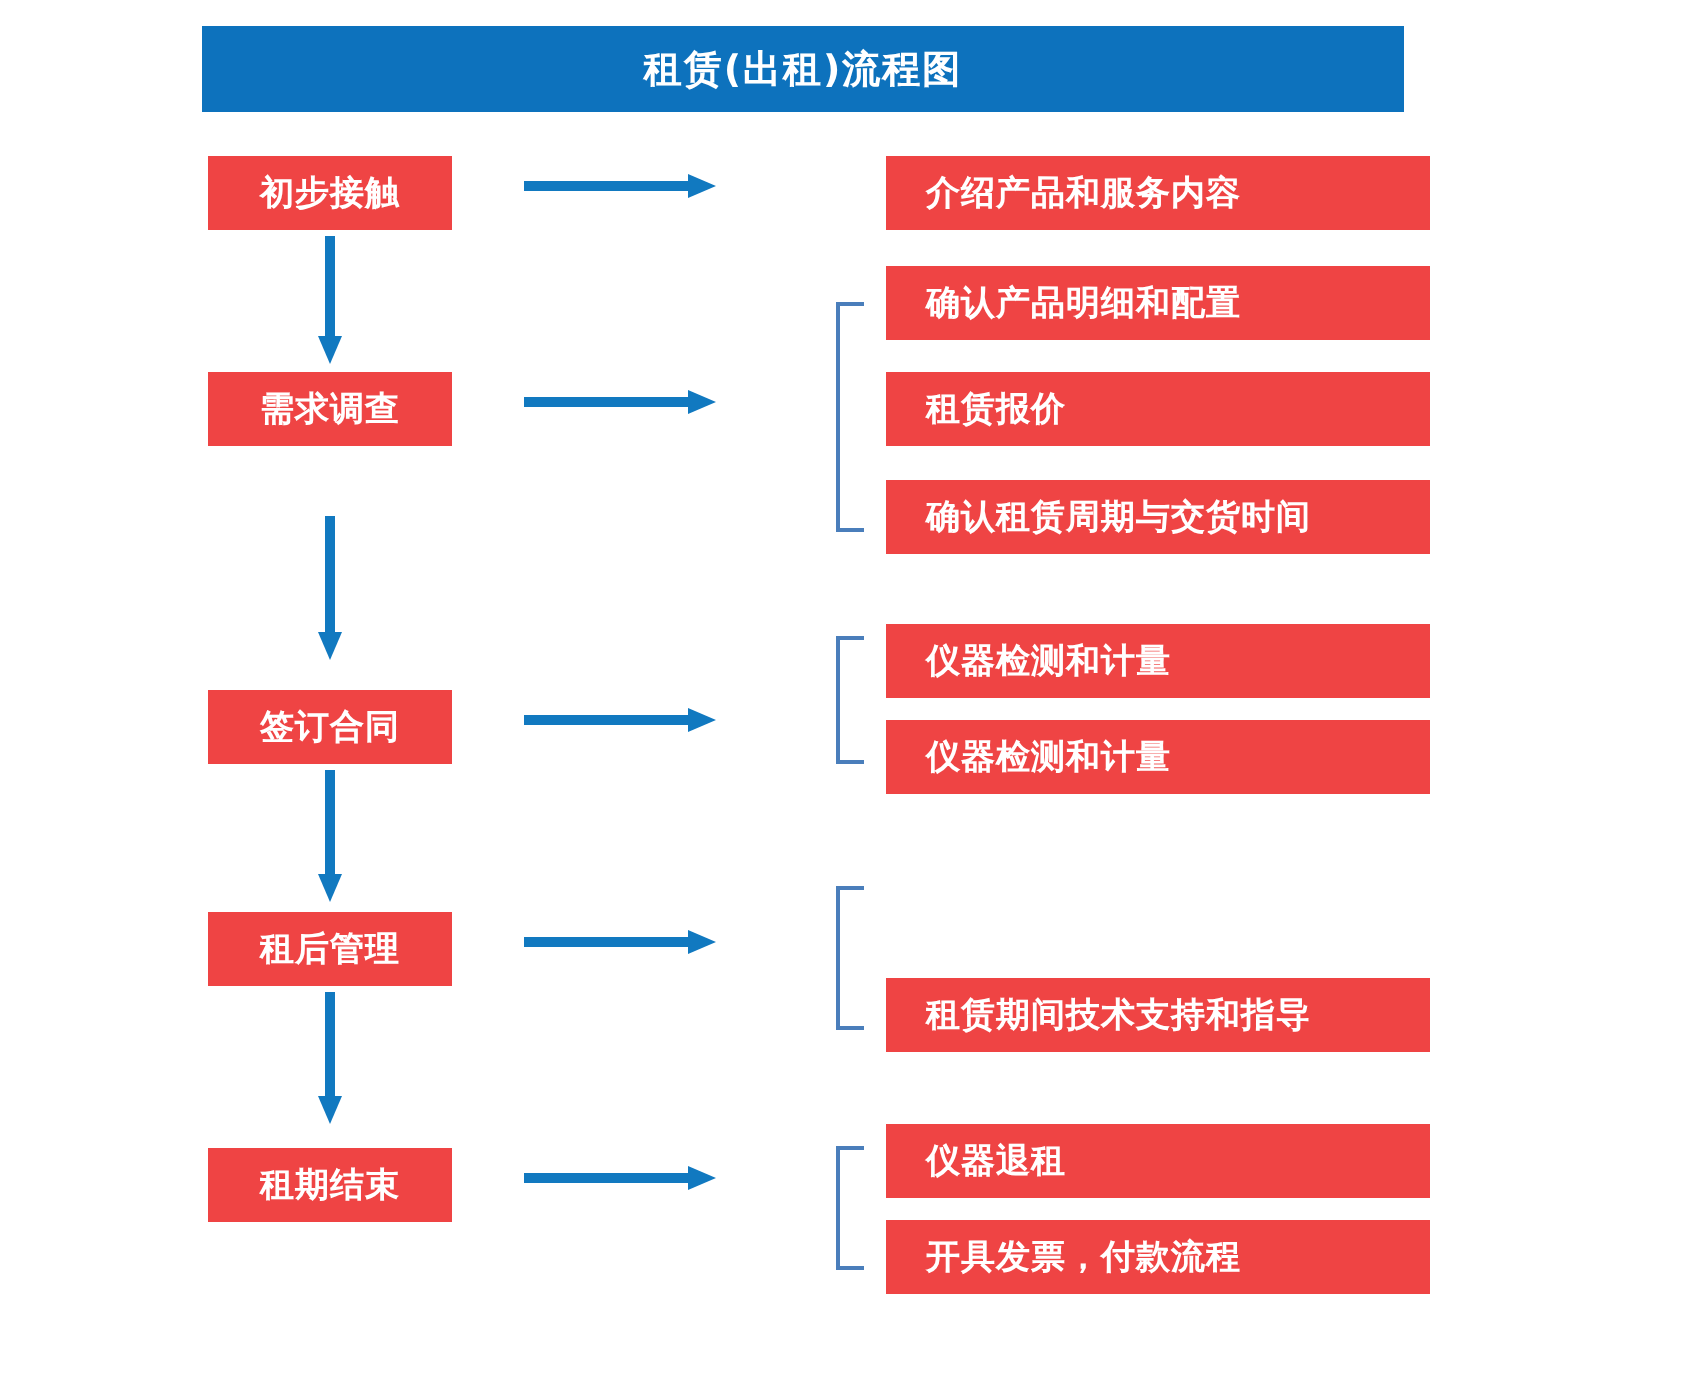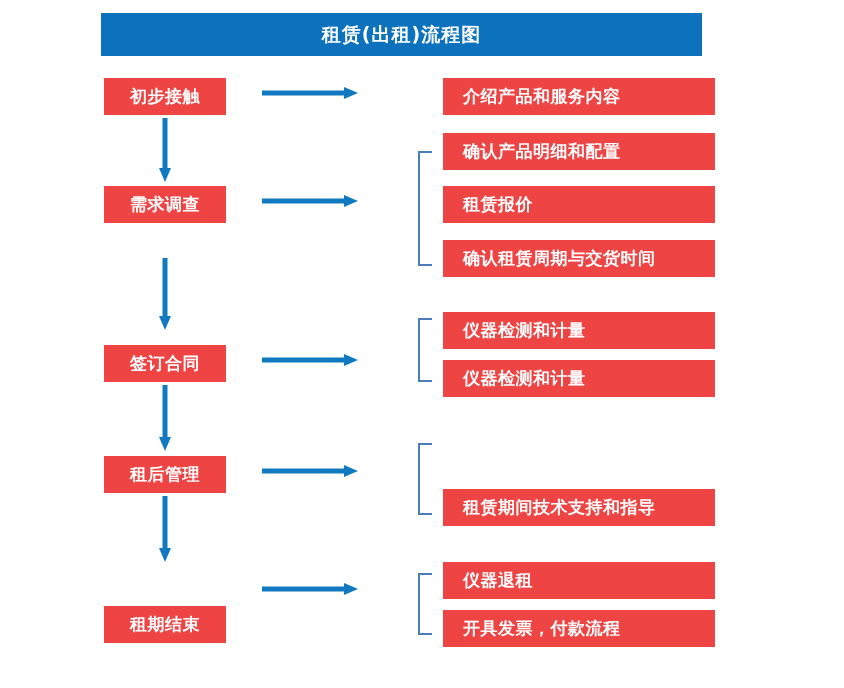--- a/index.html
+++ b/index.html
@@ -152,21 +152,21 @@
   <div class="bracket" style="left:418px; top:443px; height:72px;"></div>
 
 
   <div class="box detail-box" style="left:443px; top:489px;">租赁期间技术支持和指导</div>
 
   <svg class="v-arrow" style="left:157px; top:496px;" width="16" height="68">
     <line x1="8" y1="0" x2="8" y2="54" stroke="#1179c0" stroke-width="5"></line>
     <polygon points="2,52 8,66 14,52" fill="#1179c0"></polygon>
   </svg>
 
-  <div class="box stage-box" style="left:104px; top:574px;margin-top:32px;">租期结束</div>
+  <div class="box stage-box" style="left:104px; top:574px;">租期结束</div>
 
   <svg class="h-arrow" style="left:260px; top:581px;" width="100" height="16">
     <line x1="2" y1="8" x2="86" y2="8" stroke="#1179c0" stroke-width="5"></line>
     <polygon points="84,2 98,8 84,14" fill="#1179c0"></polygon>
   </svg>
 
   <div class="bracket" style="left:418px; top:573px; height:62px;"></div>
 
   <div class="box detail-box" style="left:443px; top:562px;">仪器退租</div>
 

